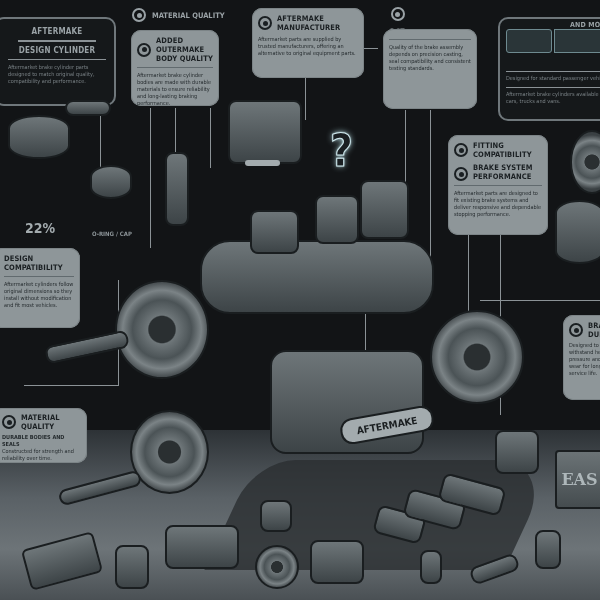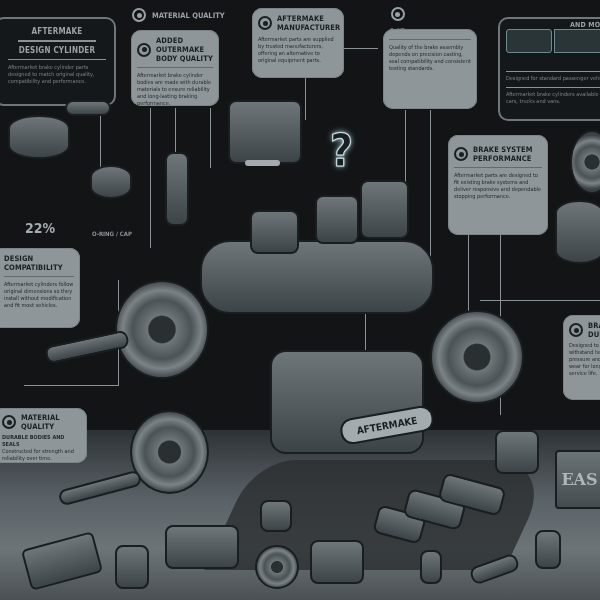--- a/index.html
+++ b/index.html
@@ -116,21 +116,21 @@
     <div style="padding:6px 6px;">
       <div class="header-row">
         <span class="icon-circle"></span>
         <span class="ptitle">ADDED OUTERMAKE BODY QUALITY</span>
       </div>
       <div class="rule"></div>
       <div class="pbody">Aftermarket brake cylinder bodies are made with durable materials to ensure reliability and long-lasting braking performance.</div>
     </div>
   </div>
 
-  <div class="panel" style="left:252px;top:8px;width:92px;height:70px;">
+  <div class="panel" style="left:252px;top:8px;width:112px;height:70px;">
     <div style="padding:6px 6px;">
       <div class="header-row">
         <span class="icon-circle"></span>
         <span class="ptitle">AFTERMAKE MANUFACTURER</span>
       </div>
       <div class="pbody" style="margin-top:4px;">Aftermarket parts are supplied by trusted manufacturers, offering an alternative to original equipment parts.</div>
     </div>
   </div>
 
   <div class="panel" style="left:383px;top:29px;width:94px;height:80px;">
@@ -145,21 +145,25 @@
     <div style="position:absolute;left:54px;top:10px;width:60px;height:22px;border:1px solid #6e8a90;background:#2a3538;"></div>
     <div class="dark-title" style="position:absolute;left:70px;top:2px;font-size:7px;">AND MORE</div>
     <div class="hr" style="position:absolute;left:6px;top:52px;width:110px;height:1px;"></div>
     <div class="dark-body" style="position:absolute;left:6px;top:56px;width:110px;">Designed for standard passenger vehicles</div>
     <div class="hr" style="position:absolute;left:6px;top:68px;width:110px;height:1px;"></div>
     <div class="dark-body" style="position:absolute;left:6px;top:72px;width:110px;">Aftermarket brake cylinders available for cars, trucks and vans.</div>
   </div>
 
   <div class="panel" style="left:448px;top:135px;width:100px;height:100px;">
     <div style="padding:6px 6px;">
-      <div class="header-row" style="margin-top:4px;">
+      <div class="header-row">
+        <span class="icon-circle"></span>
+        <span class="ptitle">FITTING COMPATIBILITY</span>
+      </div>
+      <div class="header-row" style="margin-top:4px;align-items:flex-end;">
         <span class="icon-circle"></span>
         <span class="ptitle">BRAKE SYSTEM PERFORMANCE</span>
       </div>
       <div class="rule"></div>
       <div class="pbody">Aftermarket parts are designed to fit existing brake systems and deliver responsive and dependable stopping performance.</div>
     </div>
   </div>
 
   <div class="panel" style="left:-8px;top:248px;width:88px;height:80px;">
     <div style="padding:6px 6px 6px 12px;">

